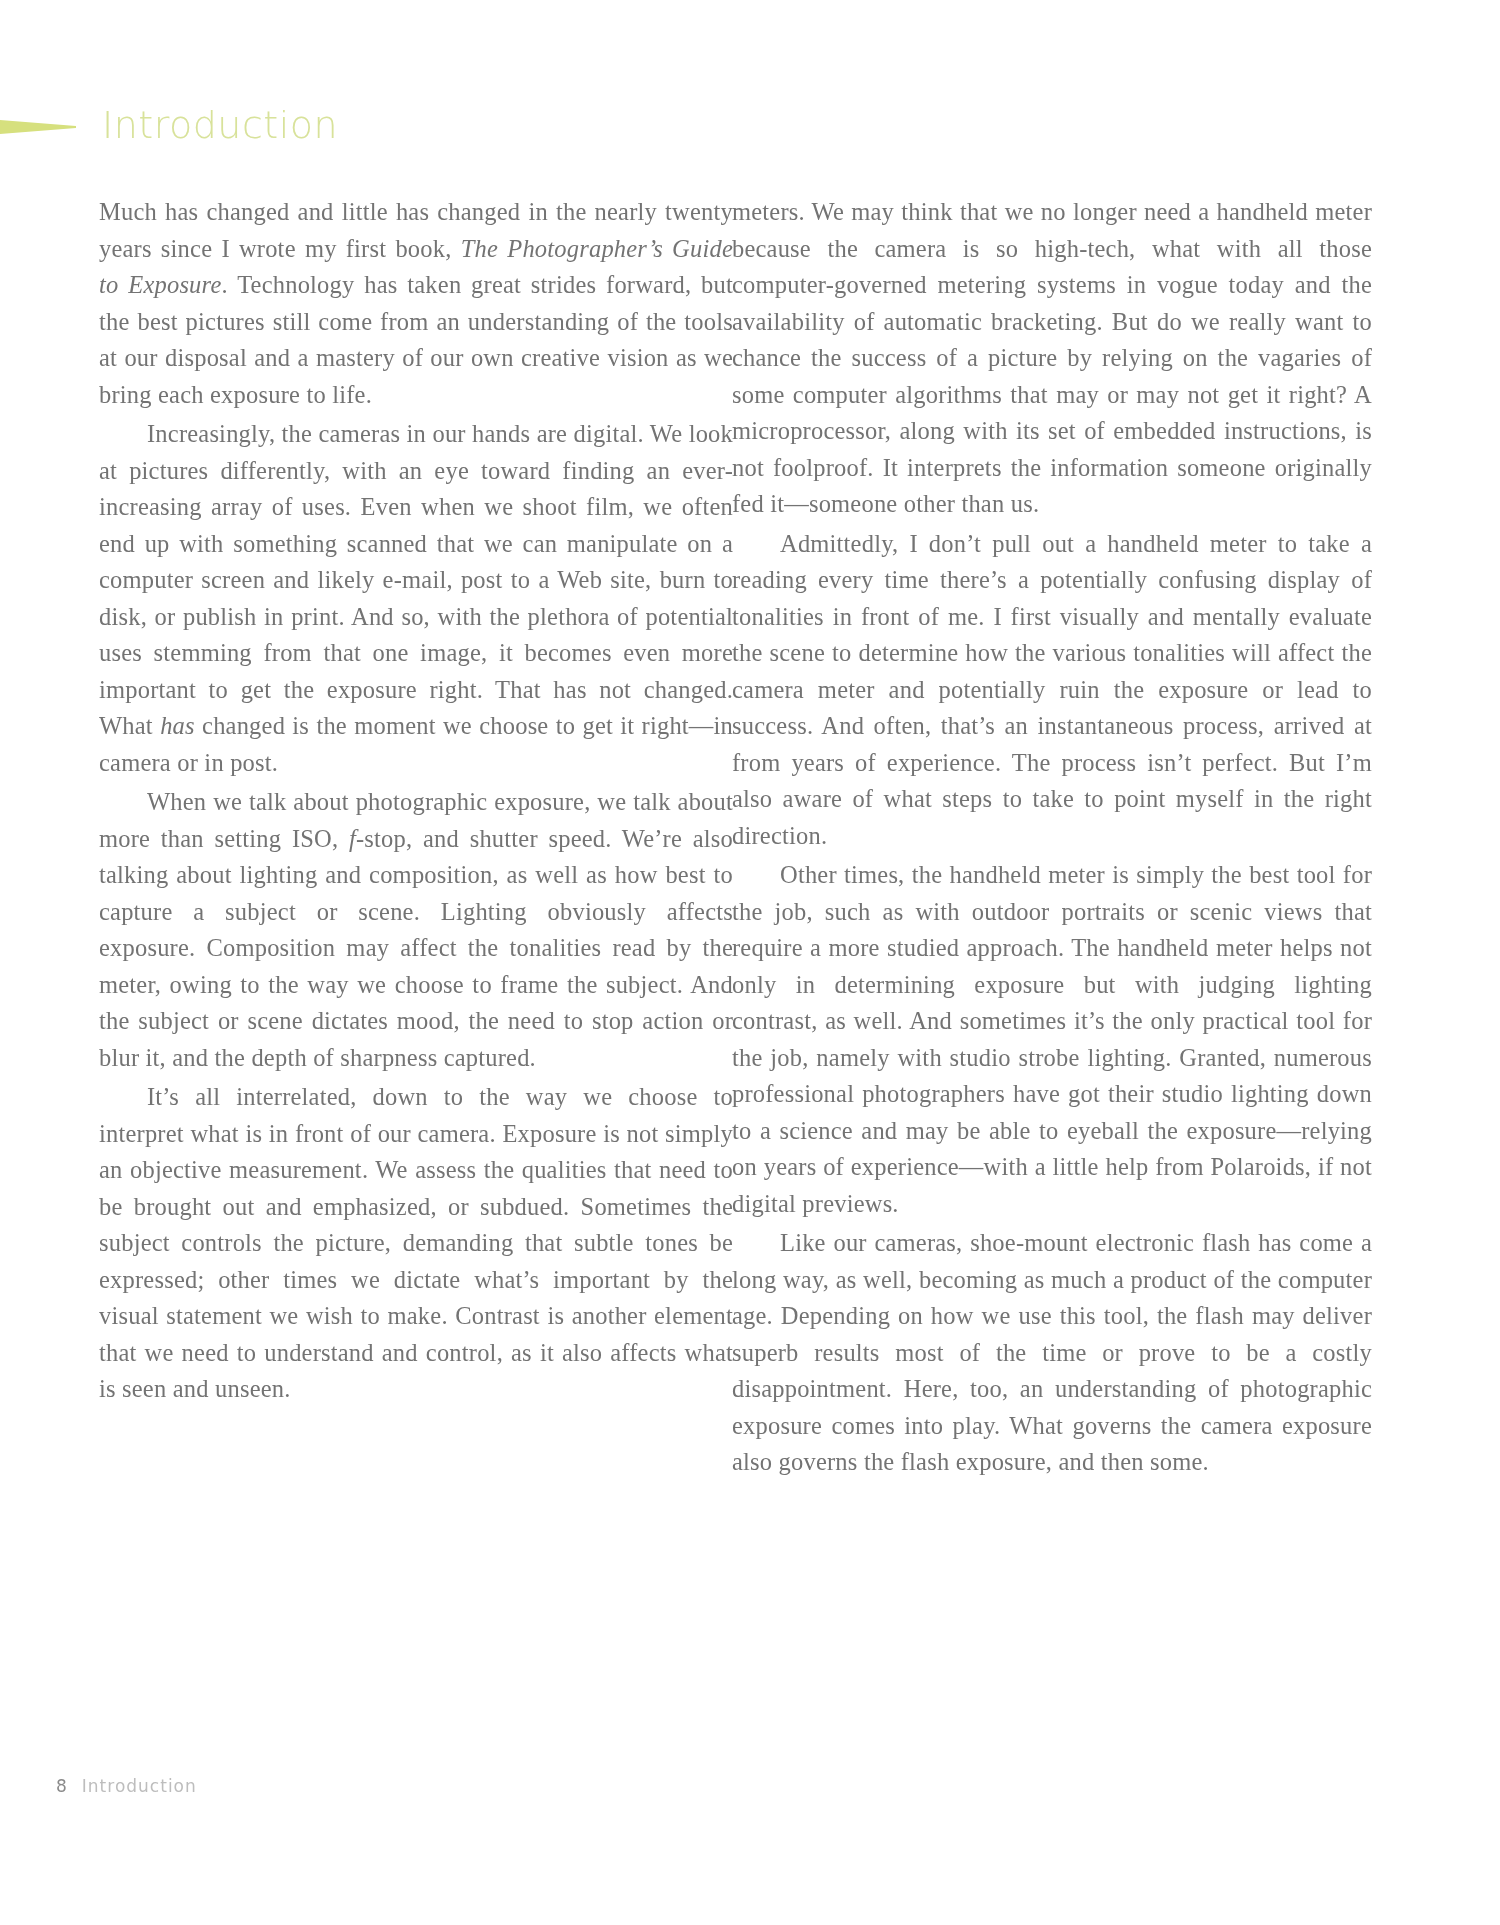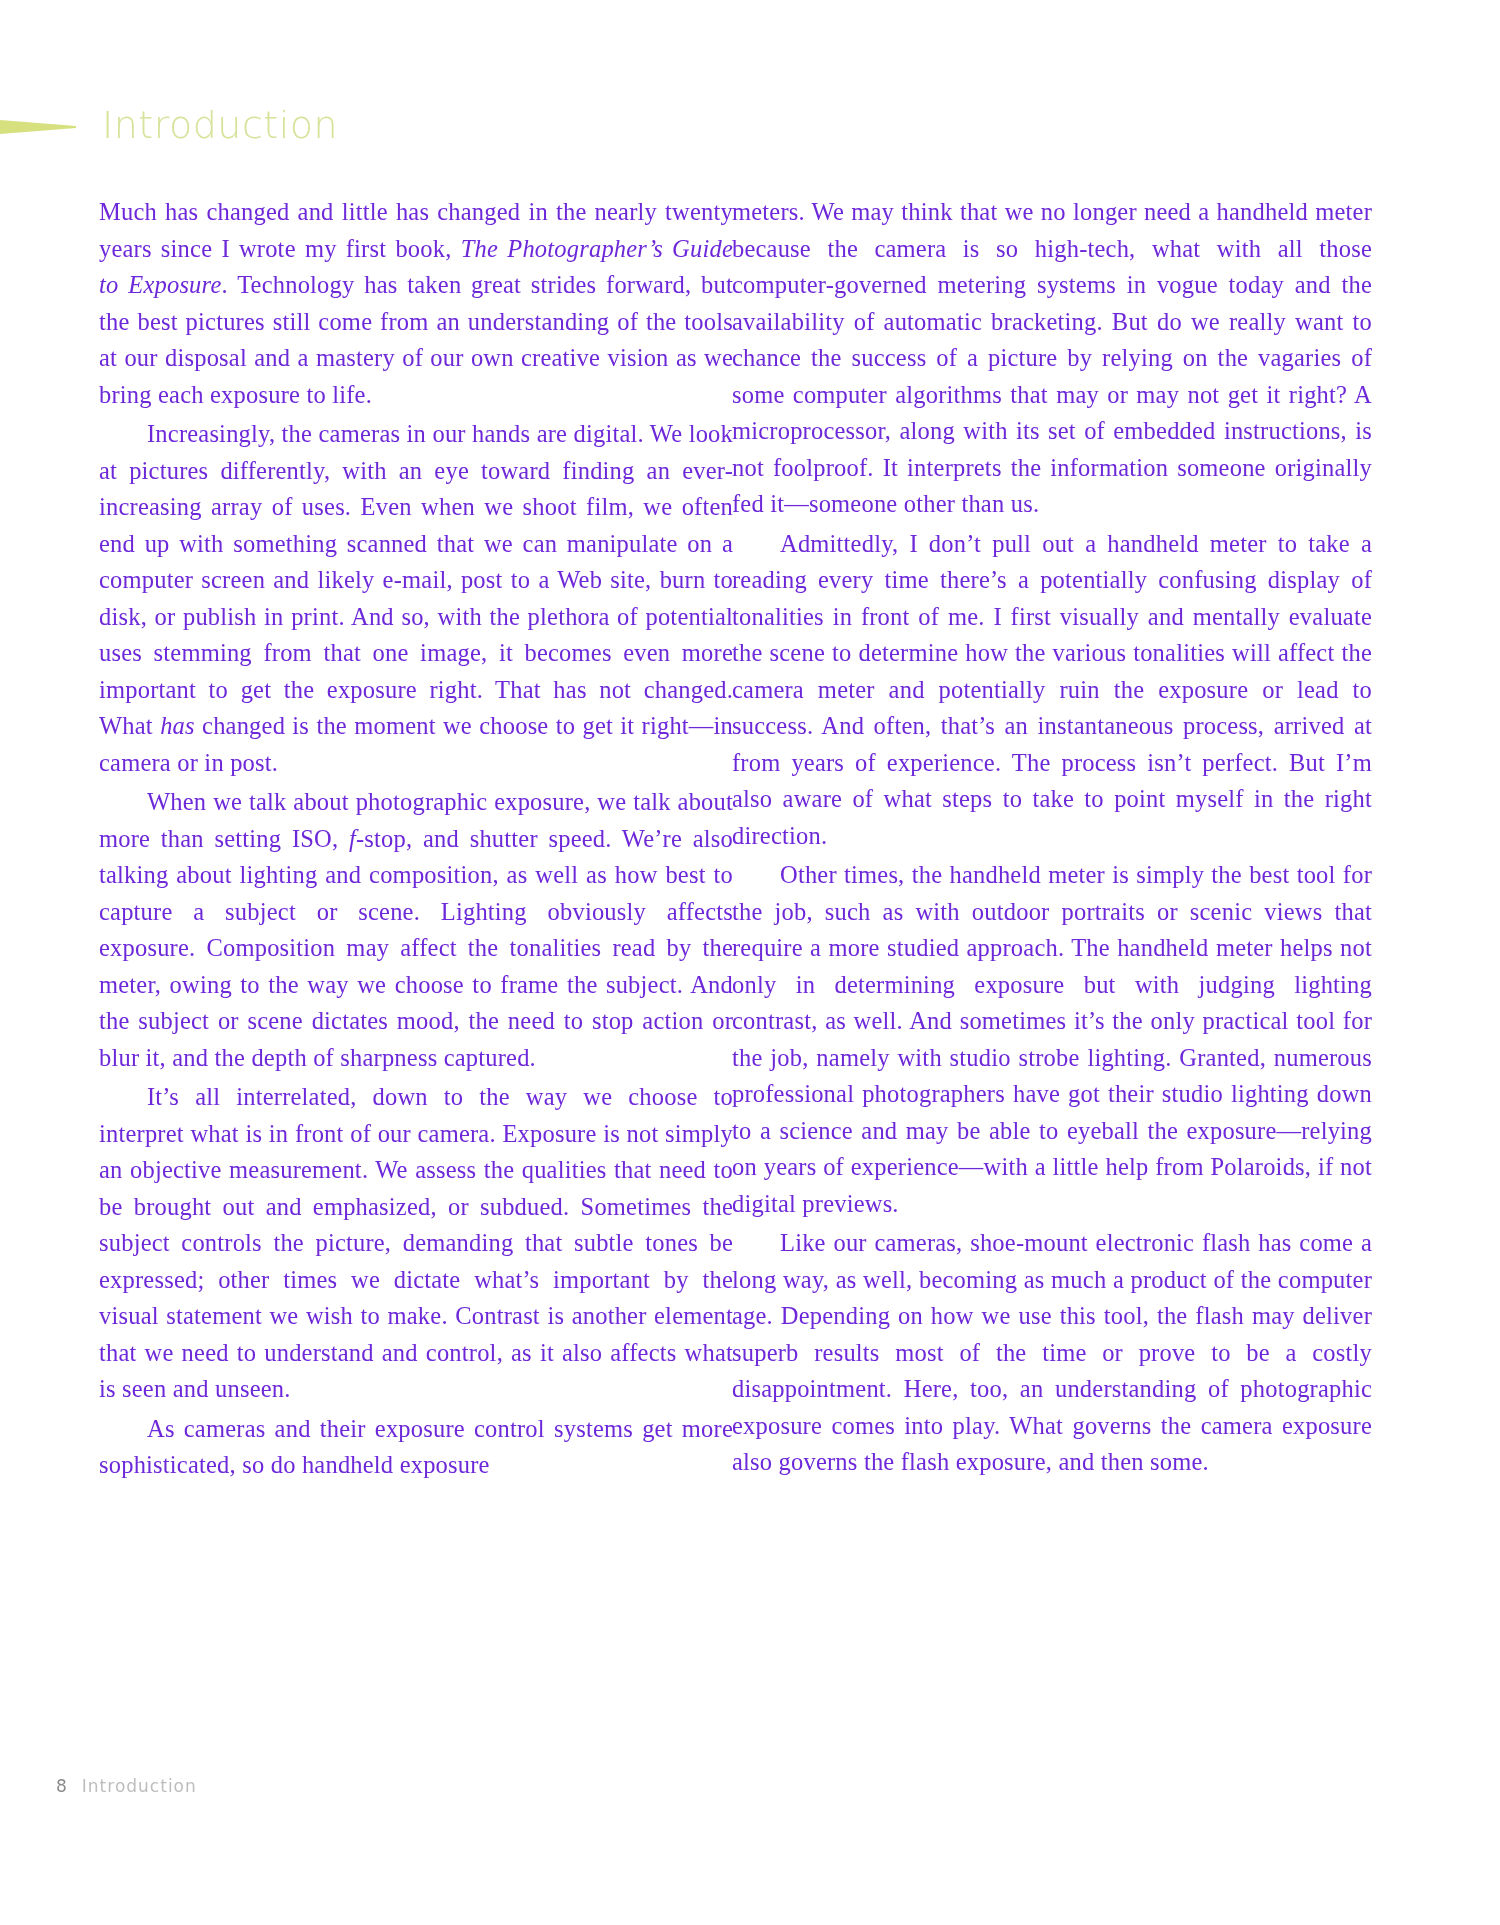--- a/index.html
+++ b/index.html
@@ -7,21 +7,21 @@
   .arrow { position: absolute; left: 0; top: 118px; width: 76px; height: 18px; }
   .chapter-title {
     position: absolute; left: 102px; top: 100px;
     font-family: "DejaVu Sans", sans-serif; font-weight: 300;
     font-size: 38px; color: #d8e29a; letter-spacing: 0.5px; margin: 0;
     line-height: 50px;
   }
   .col {
     position: absolute; top: 194px; width: 634px;
     font-family: "Liberation Serif", serif; font-size: 24.5px;
-    line-height: 36.5px; color: #6d28d9; text-align: justify;
+    line-height: 36.5px; color: #737373; text-align: justify;
     letter-spacing: 0.2px;
   }
   .col.left { left: 99px; }
   .col.right { left: 732px; width: 640px; }
   .col p { margin: 0 0 3px 0; text-indent: 48px; }
   .col p.noindent { text-indent: 0; }
   .col em { font-style: italic; }
   .footer {
     position: absolute; left: 56px; top: 1776px;
     font-family: "DejaVu Sans", sans-serif; font-size: 17px; color: #bdbdbd;
@@ -35,21 +35,20 @@
 <svg class="arrow" viewBox="0 0 76 18" preserveAspectRatio="none">
   <polygon points="0,2 76,8 76,10 0,16" fill="#d6e07e"></polygon>
 </svg>
 <h1 class="chapter-title">Introduction</h1>
 
 <div class="col left">
     <p class="noindent"><span>Much has changed and little has changed in the nearly twenty years since I wrote my first book, </span><em>The Photographer’s Guide to Exposure</em><span>. Technology has taken great strides forward, but the best pictures still come from an understanding of the tools at our disposal and a mastery of our own creative vision as we bring each exposure to life.</span></p>
     <p><span>Increasingly, the cameras in our hands are digital. We look at pictures differently, with an eye toward finding an ever-increasing array of uses. Even when we shoot film, we often end up with something scanned that we can manipulate on a computer screen and likely e-mail, post to a Web site, burn to disk, or publish in print. And so, with the plethora of potential uses stemming from that one image, it becomes even more important to get the exposure right. That has not changed. What </span><em>has</em><span> changed is the moment we choose to get it right—in camera or in post.</span></p>
     <p><span>When we talk about photographic exposure, we talk about more than setting ISO, </span><em>f</em><span>-stop, and shutter speed. We’re also talking about lighting and composition, as well as how best to capture a subject or scene. Lighting obviously affects exposure. Composition may affect the tonalities read by the meter, owing to the way we choose to frame the subject. And the subject or scene dictates mood, the need to stop action or blur it, and the depth of sharpness captured.</span></p>
     <p><span>It’s all interrelated, down to the way we choose to interpret what is in front of our camera. Exposure is not simply an objective measurement. We assess the qualities that need to be brought out and emphasized, or subdued. Sometimes the subject controls the picture, demanding that subtle tones be expressed; other times we dictate what’s important by the visual statement we wish to make. Contrast is another element that we need to understand and control, as it also affects what is seen and unseen.</span></p>
-    <p><span>As cameras and their exposure control systems get more sophisticated, so do handheld exposure</span></p>
   </div>
 <div class="col right">
     <p class="noindent"><span>meters. We may think that we no longer need a handheld meter because the camera is so high-tech, what with all those computer-governed metering systems in vogue today and the availability of automatic bracketing. But do we really want to chance the success of a picture by relying on the vagaries of some computer algorithms that may or may not get it right? A microprocessor, along with its set of embedded instructions, is not foolproof. It interprets the information someone originally fed it—someone other than us.</span></p>
     <p><span>Admittedly, I don’t pull out a handheld meter to take a reading every time there’s a potentially confusing display of tonalities in front of me. I first visually and mentally evaluate the scene to determine how the various tonalities will affect the camera meter and potentially ruin the exposure or lead to success. And often, that’s an instantaneous process, arrived at from years of experience. The process isn’t perfect. But I’m also aware of what steps to take to point myself in the right direction.</span></p>
     <p><span>Other times, the handheld meter is simply the best tool for the job, such as with outdoor portraits or scenic views that require a more studied approach. The handheld meter helps not only in determining exposure but with judging lighting contrast, as well. And sometimes it’s the only practical tool for the job, namely with studio strobe lighting. Granted, numerous professional photographers have got their studio lighting down to a science and may be able to eyeball the exposure—relying on years of experience—with a little help from Polaroids, if not digital previews.</span></p>
     <p><span>Like our cameras, shoe-mount electronic flash has come a long way, as well, becoming as much a product of the computer age. Depending on how we use this tool, the flash may deliver superb results most of the time or prove to be a costly disappointment. Here, too, an understanding of photographic exposure comes into play. What governs the camera exposure also governs the flash exposure, and then some.</span></p>
   </div>
 
 <div class="footer">
   <span class="pg">8</span><span>Introduction</span>

